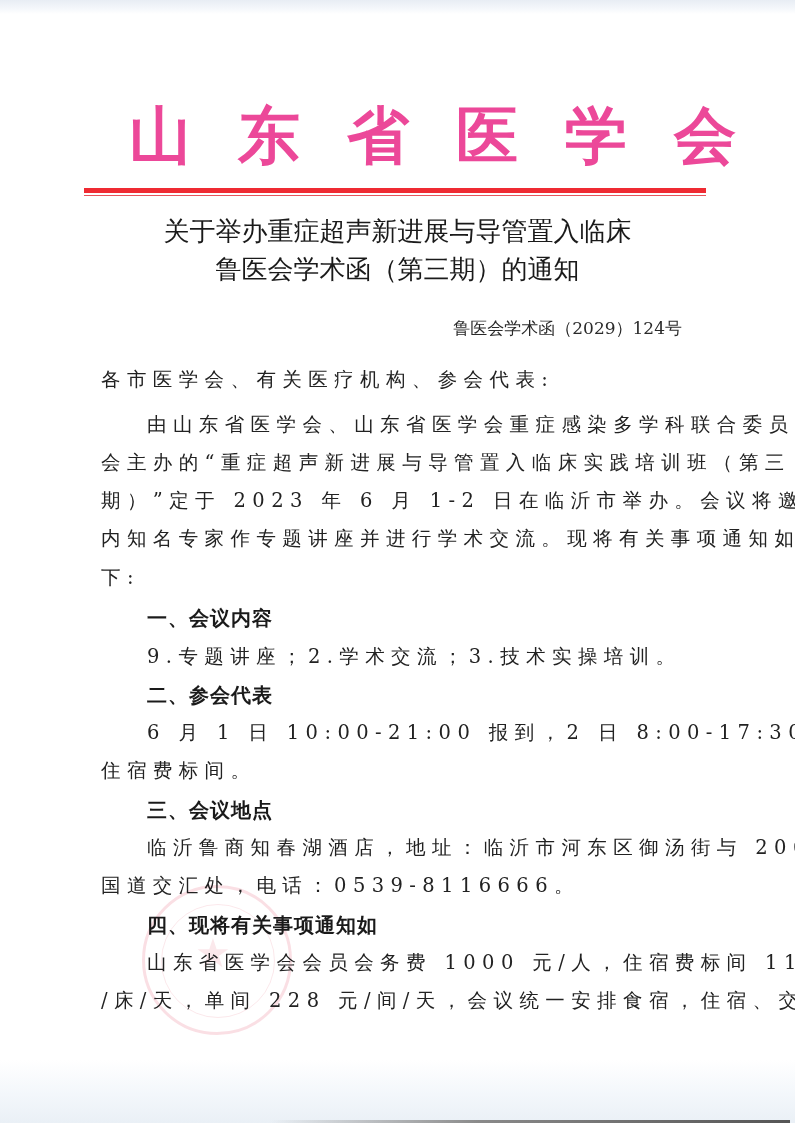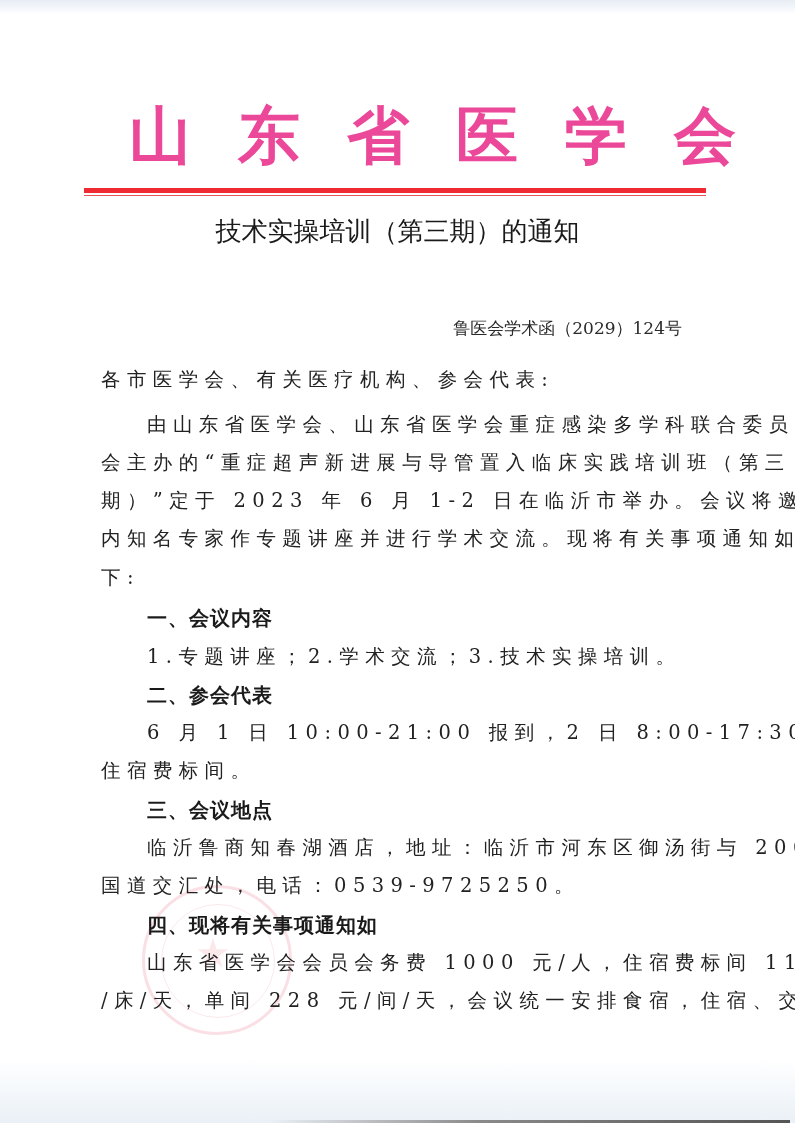--- a/index.html
+++ b/index.html
@@ -131,39 +131,40 @@
 <div class="seal">
   <div class="seal-inner"></div>
   <div class="seal-star">★</div>
 </div>
 
 <div class="masthead">山东省医学会</div>
 <div class="rule-thick"></div>
 <div class="rule-thin"></div>
 
 <div class="doc-title">
-  <div>技术实操培训（第三期）的通知</div>
+  <div>关于举办重症超声新进展与导管置入临床</div>
+  <div>鲁医会学术函（第三期）的通知</div>
 </div>
 
 <div class="doc-number">鲁医会学术函（2029）124号</div>
 
 <div class="body-line l0" style="top:367px">各市医学会、有关医疗机构、参会代表:</div>
 
 <div class="body-line l1" style="top:412px">由山东省医学会、山东省医学会重症感染多学科联合委员</div>
 <div class="body-line l0" style="top:450px">会主办的“重症超声新进展与导管置入临床实践培训班（第三</div>
 <div class="body-line l0" style="top:488px">期）”定于 2023 年 6 月 1-2 日在临沂市举办。会议将邀请国</div>
 <div class="body-line l0" style="top:526px">内知名专家作专题讲座并进行学术交流。现将有关事项通知如</div>
 <div class="body-line l0" style="top:565px">下:</div>
 
 <div class="heading-line l1" style="top:605px">一、会议内容</div>
-<div class="body-line l1" style="top:644px">1.专题讲座；2.学术交流；3.技术实操培训。</div>
+<div class="body-line l1" style="top:644px">9.专题讲座；2.学术交流；3.技术实操培训。</div>
 
 <div class="heading-line l1" style="top:682px">二、参会代表</div>
 <div class="body-line l1" style="top:720px">6 月 1 日 10:00-21:00 报到，2 日 8:00-17:30 专题讲座及</div>
 <div class="body-line l0" style="top:758px">住宿费标间。</div>
 
 <div class="heading-line l1" style="top:797px">三、会议地点</div>
 <div class="body-line l1" style="top:835px">临沂鲁商知春湖酒店，地址：临沂市河东区御汤街与 206</div>
-<div class="body-line l0" style="top:873px">国道交汇处，电话：0539-9725250。</div>
+<div class="body-line l0" style="top:873px">国道交汇处，电话：0539-8116666。</div>
 
 <div class="heading-line l1" style="top:912px">四、现将有关事项通知如</div>
 <div class="body-line l1" style="top:950px">山东省医学会会员会务费 1000 元/人，住宿费标间 114 元</div>
 <div class="body-line l0" style="top:988px">/床/天，单间 228 元/间/天，会议统一安排食宿，住宿、交通</div>
 
 </body></html>

